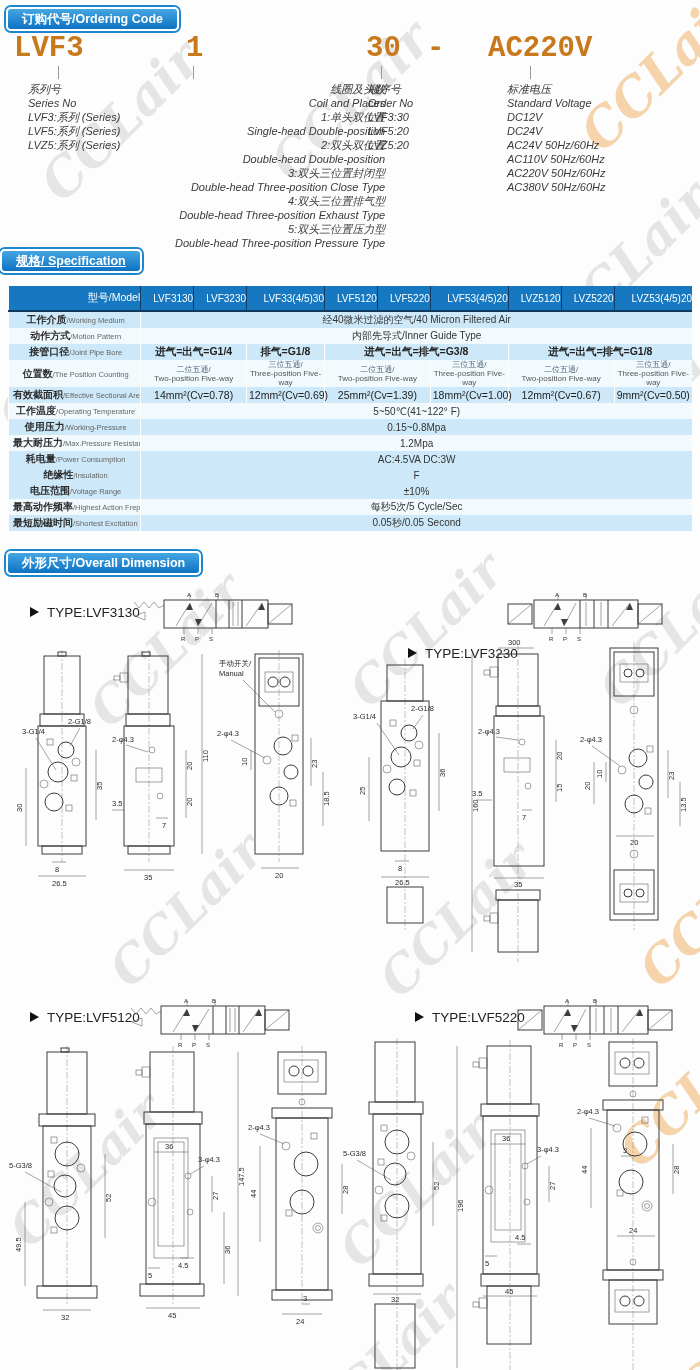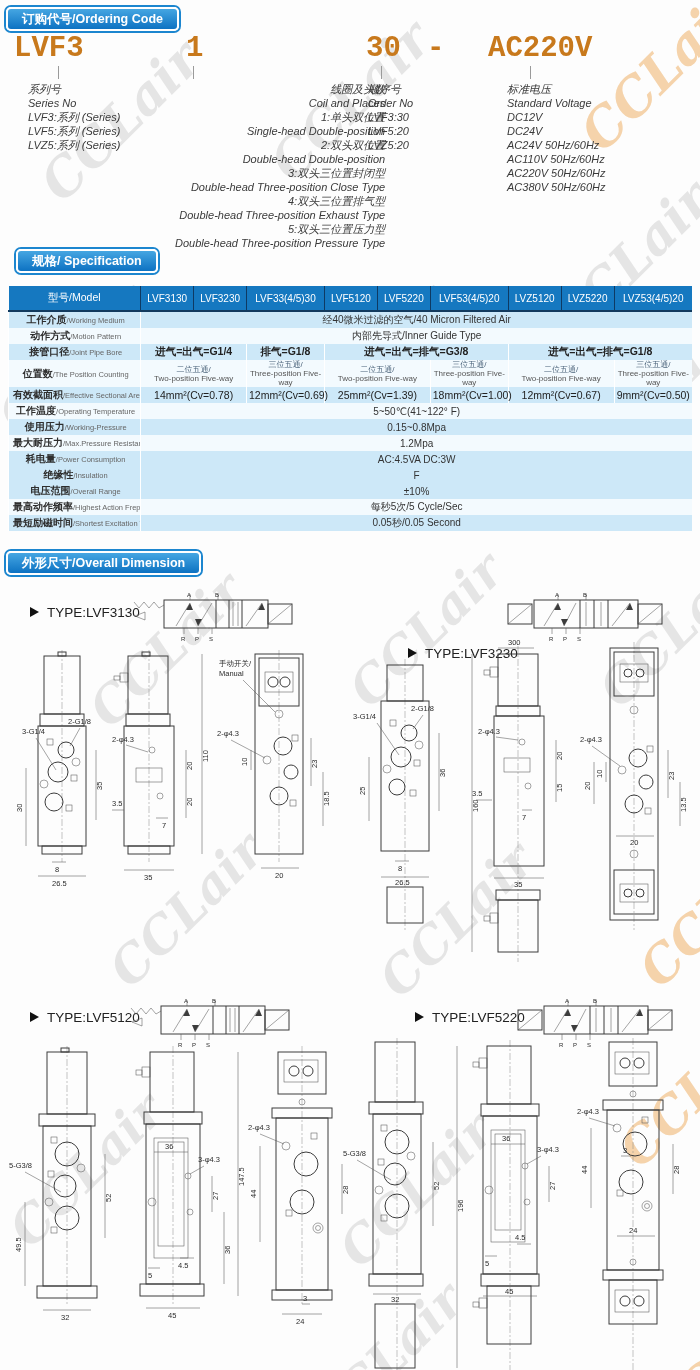--- a/index.html
+++ b/index.html
@@ -17,21 +17,21 @@
   
   .code{position:absolute;font-family:Liberation Mono, monospace;
         font-weight:bold;font-size:29px;color:#c8791c;z-index:2;}
   .tick{position:absolute;width:1px;height:13px;background:#9a9a9a;z-index:2;}
   .dcol{position:absolute;z-index:2;font-size:11px;line-height:14px;color:#3a3a3a;font-style:italic;}
   .dcol div{white-space:nowrap;}
   
   table.spec{position:absolute;left:8px;top:286px;width:684px;border-collapse:collapse;z-index:2;
              font-size:10px;table-layout:fixed;}
   table.spec th{background:#1578c0;color:#fff;font-weight:normal;font-size:10px;height:24px;
-                border-left:1px solid #0e3a63;border-bottom:2px solid #123a5e;padding:0;text-align:center;}
+                border-left:1px solid #0e3a63;border-bottom:2px solid #123a5e;padding:0;text-align:right;}
   table.spec th:first-child{border-left:none;font-size:10.5px;}
   table.spec td{border-left:1px solid #fff;padding:0 2px;text-align:center;height:16px;}
   tr.lt td{background:#cde8f8;}
   tr.wt td{background:#f3fafe;}
   td.lbl{text-align:left;padding-left:4px !important;white-space:nowrap;overflow:hidden;}
   .lcn{font-weight:bold;font-size:10px;color:#2e2e2e;}
   .len{font-size:7.5px;color:#666;}
   .bore{font-weight:bold;font-size:10.5px;color:#222;}
   .pc-cn{font-size:8px;color:#4b637a;line-height:9px;}
   .pc-en{font-size:8px;color:#555;line-height:9px;}
@@ -116,21 +116,21 @@
     <div>标准电压</div>
     <div>Standard Voltage</div>
     <div>DC12V</div>
     <div>DC24V</div>
     <div>AC24V 50Hz/60Hz</div>
     <div>AC110V 50Hz/60Hz</div>
     <div>AC220V 50Hz/60Hz</div>
     <div>AC380V 50Hz/60Hz</div>
   </div>
 
-  <div class="badge" style="left:16px;top:249px;">规格/ Specification</div>
+  <div class="badge" style="left:0;top:249px;text-decoration:underline;">规格/ Specification</div>
 
   <table class="spec">
     <colgroup>
       <col style="width:19%">
         <col style="width:7.6%">
         <col style="width:7.6%">
         <col style="width:11.2%">
       <col style="width:7.6%">
         <col style="width:7.6%">
         <col style="width:11.2%">
@@ -216,21 +216,21 @@
     </tr>
     <tr class="lt">
       <td class="lbl"><span class="lcn">耗电量</span><span class="len">/<span>Power Consumption</span></span></td>
       <td colspan="9">AC:4.5VA DC:3W</td>
     </tr>
     <tr class="lt">
       <td class="lbl"><span class="lcn">绝缘性</span><span class="len">/<span>Insulation</span></span></td>
       <td colspan="9">F</td>
     </tr>
     <tr class="lt">
-      <td class="lbl"><span class="lcn">电压范围</span><span class="len">/<span>Overall Range</span></span></td>
+      <td class="lbl"><span class="lcn">电压范围</span><span class="len">/<span>Voltage Range</span></span></td>
       <td colspan="9">±10%</td>
     </tr>
     <tr class="wt">
       <td class="lbl"><span class="lcn">最高动作频率</span><span class="len">/<span>Highest Action Frepuency</span></span></td>
       <td colspan="9">每秒5次/5 Cycle/Sec</td>
     </tr>
     <tr class="lt">
       <td class="lbl"><span class="lcn">最短励磁时间</span><span class="len">/<span>Shortest Excitation Time</span></span></td>
       <td colspan="9">0.05秒/0.05 Second</td>
     </tr>

